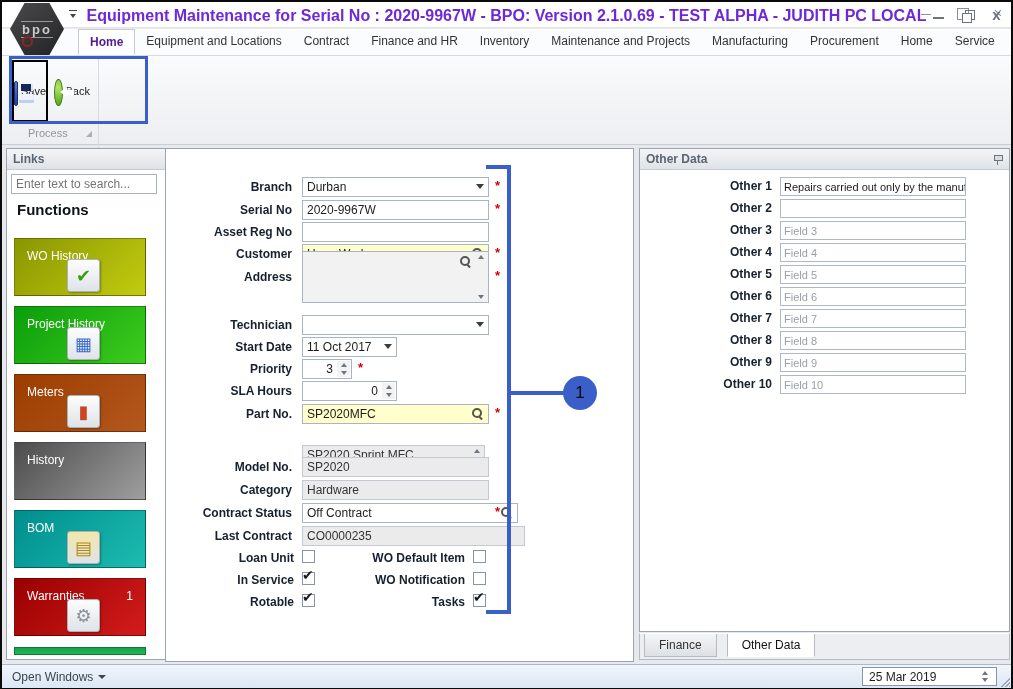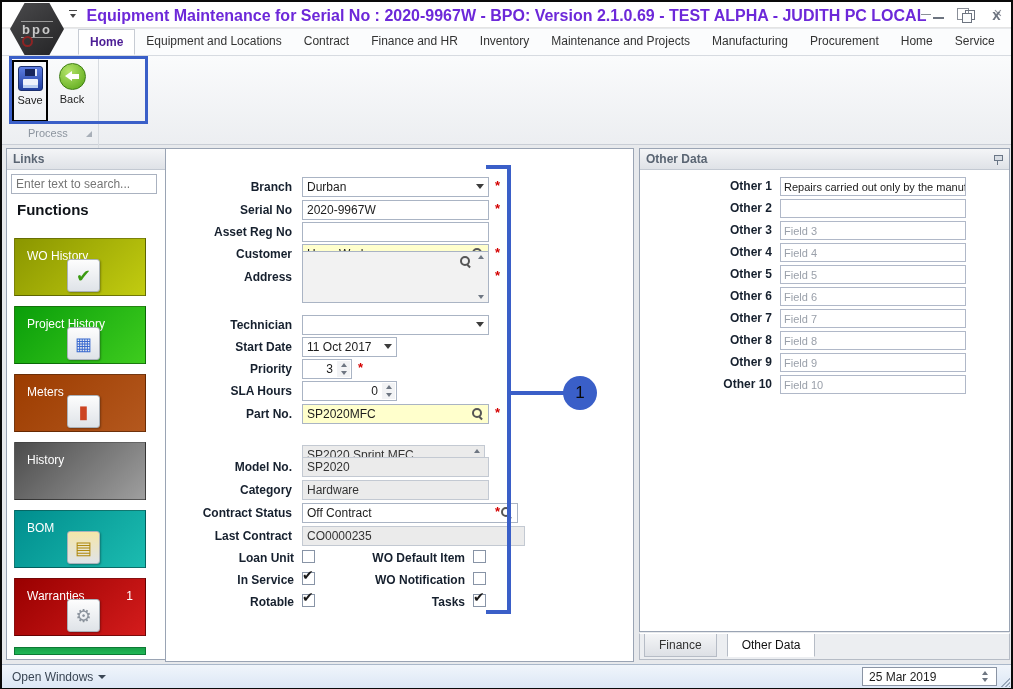--- a/index.html
+++ b/index.html
@@ -28,21 +28,21 @@
   .mdi-btns { position:absolute; right:8px; top:7px; display:flex; gap:16px; align-items:center; }
   .mdi { width:13px; height:13px; position:relative; cursor:pointer; }
   .mdi-min::after { content:""; position:absolute; left:1px; right:1px; top:8px; border-top:2px solid #6d7480; }
   .mdi-restore::before { content:""; position:absolute; left:4px; top:1px; width:8px; height:8px; border:1px solid #6d7480; }
   .mdi-restore::after { content:""; position:absolute; left:1px; top:4px; width:8px; height:8px; border:1px solid #6d7480; background:#fbfcfd; }
   .mdi-close { color:#6d7480; font-size:15px; font-weight:bold; line-height:12px; text-align:center; }
 
   
   .ribbon { position:absolute; left:0; top:54px; width:1009px; height:89px; background:linear-gradient(#fafbfc,#eceef1); border-bottom:1px solid #c9ced6; }
   .rb-sep { position:absolute; left:96px; top:3px; height:115px; border-left:1px solid #d7dbe0; }
-  .ribbon-btn { position:absolute; top:4px; width:36px; height:62px; display:flex; flex-direction:column; align-items:center; justify-content:flex-start; gap:3px; cursor:pointer; background:transparent; }
+  .ribbon-btn { position:absolute; top:4px; width:36px; height:62px; display:flex; flex-direction:row; align-items:center; justify-content:flex-start; gap:3px; cursor:pointer; background:transparent; }
   .ribbon-btn .lbl { font-size:11px; color:#222; }
   .save-pos { left:10px; border:2px solid #000; width:36px; }
   .back-pos { left:52px; }
   .floppy { width:25px; height:25px; margin-top:4px; background:linear-gradient(#5d7de2,#203e9e); border:1px solid #1b2f6e; border-radius:3px; position:relative; }
   .floppy::before { content:""; position:absolute; left:6px; top:2px; width:12px; height:7px; background:#17255c; box-shadow:inset -2px 0 0 #dfe6f8; }
   .floppy::after { content:""; position:absolute; left:4px; top:12px; width:15px; height:9px; background:#eef2fb; border-radius:1px; box-shadow:inset 0 -3px 0 #bcd0f2; }
   .backic { width:27px; height:27px; margin-top:3px; border-radius:50%; background:radial-gradient(circle at 35% 30%,#b4e46a,#55a414); border:1px solid #3d7d12; position:relative; }
   .backic::before { content:""; position:absolute; left:5px; top:7px; border-top:5px solid transparent; border-bottom:5px solid transparent; border-right:7px solid #fff; }
   .backic::after { content:""; position:absolute; left:12px; top:10px; width:7px; height:5px; background:#fff; }
   .group-row { position:absolute; left:0; bottom:2px; width:150px; height:16px; }

